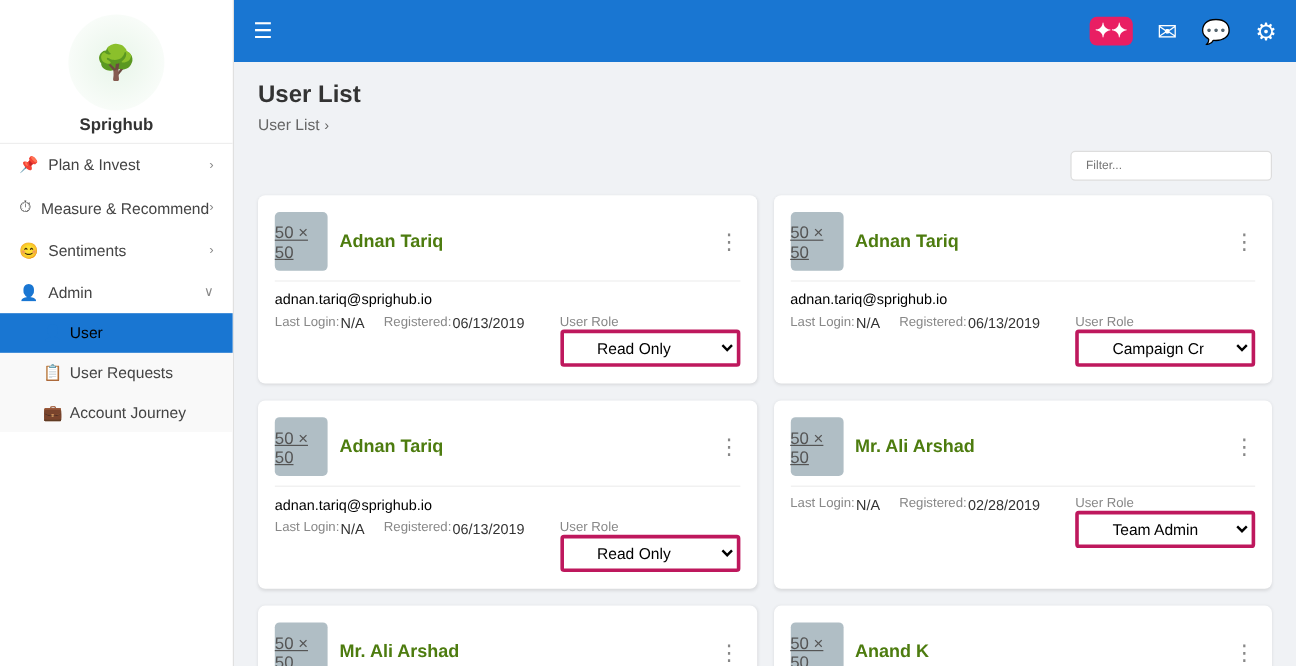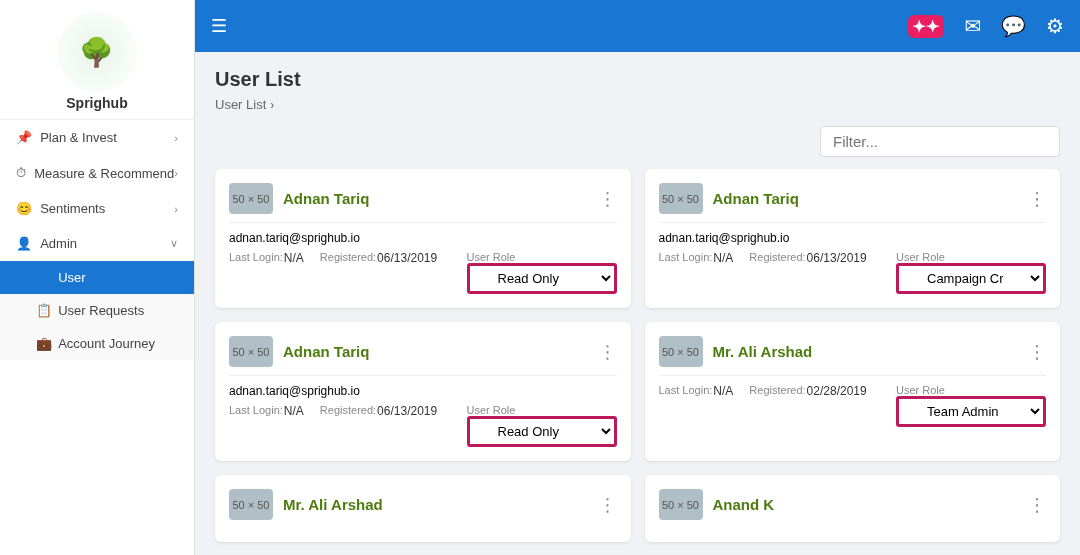--- a/index.html
+++ b/index.html
@@ -56,21 +56,21 @@
       display: flex;
       align-items: center;
       padding: 9px 16px 9px 36px;
       cursor: pointer;
       color: #444;
       font-size: 13px;
       gap: 6px;
     }
     .sidebar-subitem.active {
       background: #1976d2;
-      color: #ffffff;
+      color: #000000;
     }
 
     
     #main {
       flex: 1;
       display: flex;
       flex-direction: column;
       overflow: hidden;
     }
 
@@ -118,22 +118,22 @@
     .filter-row {
       display: flex;
       justify-content: flex-end;
       margin-bottom: 12px;
     }
     .filter-input {
       background: #fff;
       border: 1px solid #ddd;
       border-radius: 4px;
       padding: 6px 12px;
-      font-size: 15px;
-      width: 240px;
+      font-size: 10px;
+      width: 168px;
     }
 
     
     .user-grid {
       display: grid;
       grid-template-columns: 1fr 1fr;
       gap: 14px;
     }
 
     .user-card {
@@ -146,29 +146,30 @@
 
     .card-header {
       display: flex;
       align-items: center;
       justify-content: space-between;
       margin-bottom: 8px;
     }
     .card-header-left { display: flex; align-items: center; gap: 10px; }
     .avatar-placeholder {
       width: 44px;
-      height: 31px;
+      height: 49px;
       background: #b0bec5;
       border-radius: 4px;
       display: flex;
       align-items: center;
       justify-content: center;
-      font-size: 11px;
+      font-size: 14px;
       color: #555;
       flex-shrink: 0;
+      text-decoration: underline;
     }
     .card-name {
       font-size: 15px;
       font-weight: bold;
       color: #4d7c0f;
     }
     .card-menu { color: #888; cursor: pointer; font-size: 18px; line-height: 1; }
     .card-divider { border: none; border-top: 1px solid #eee; margin: 8px 0; }
     .card-email { color: #000000; font-size: 12px; margin-bottom: 6px; }
     .card-meta {

